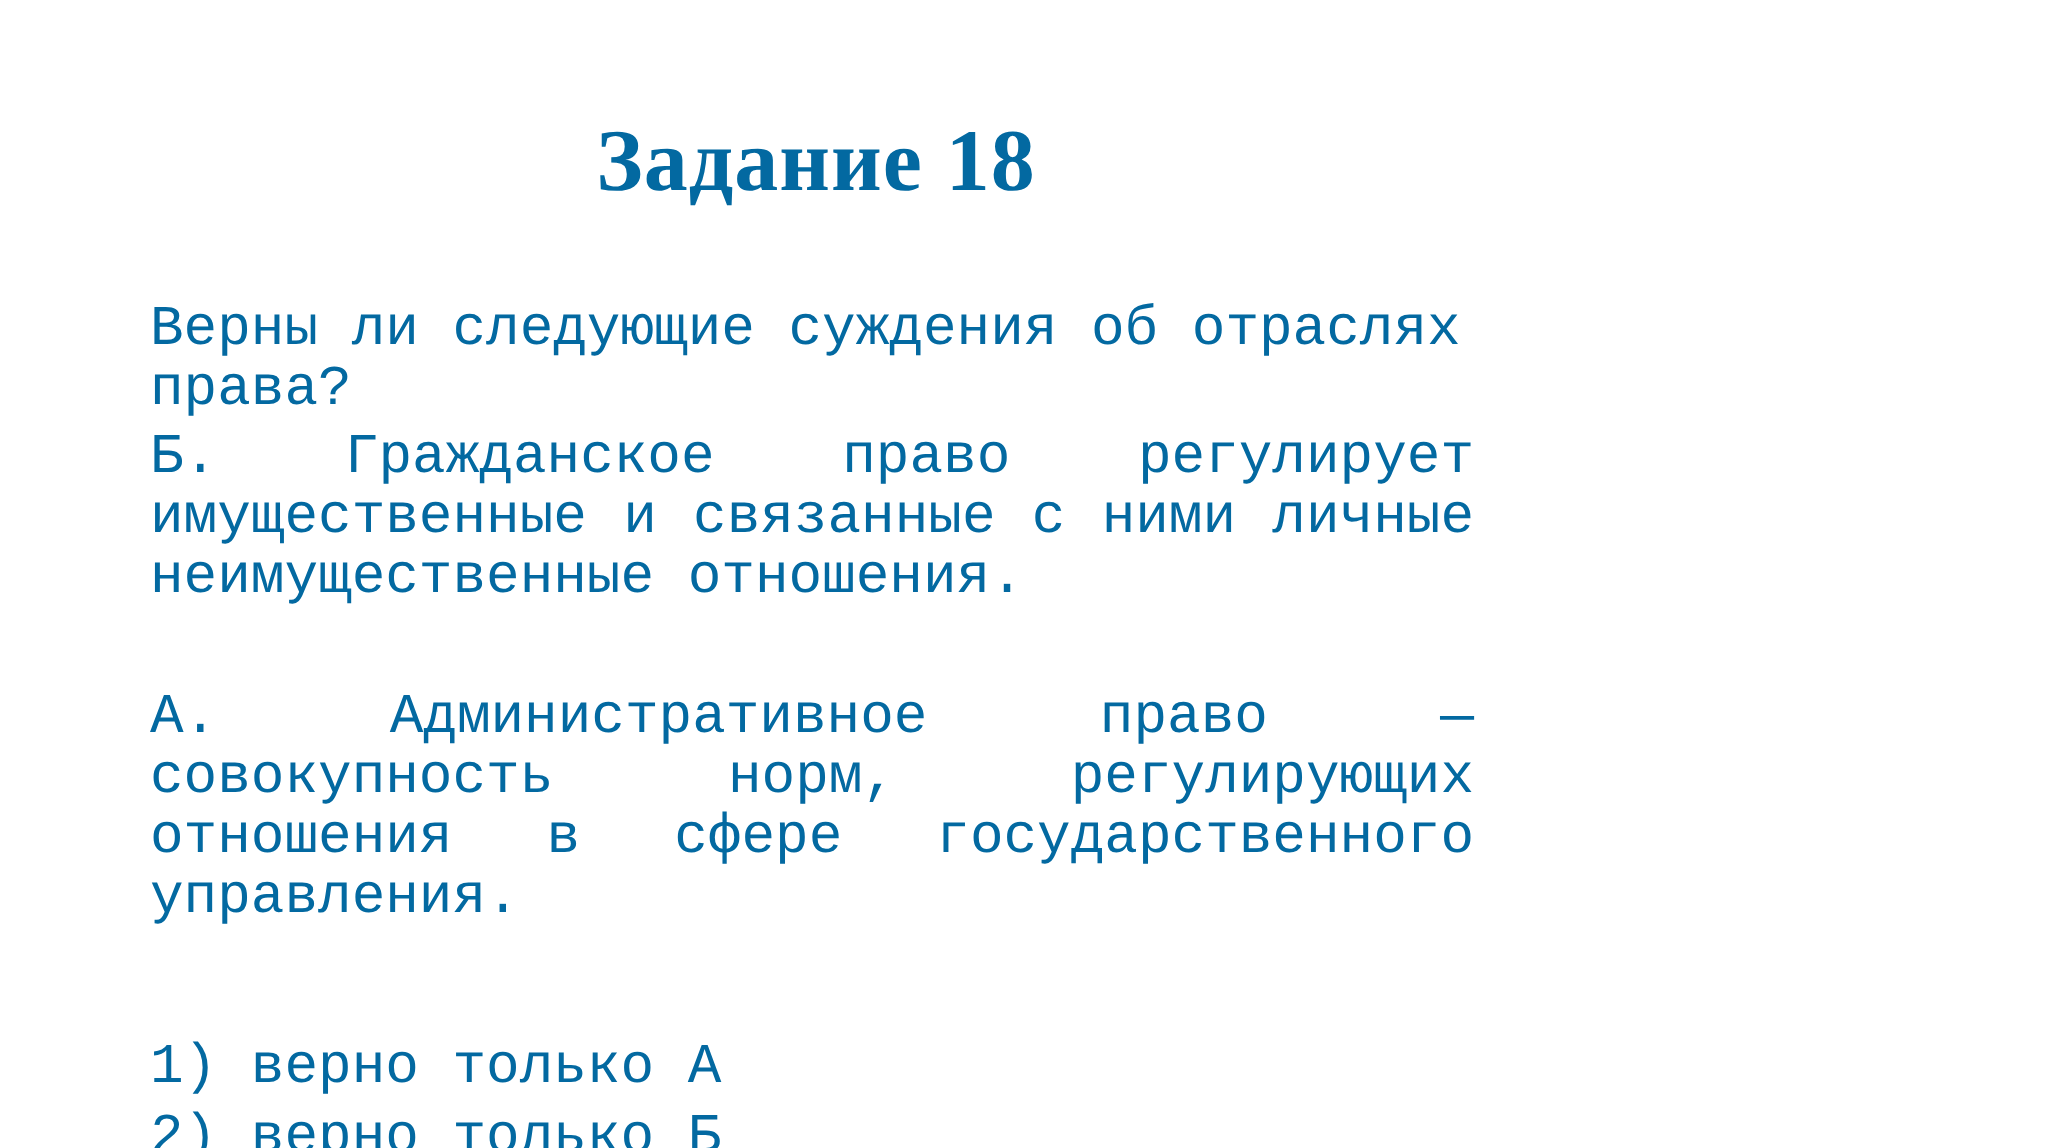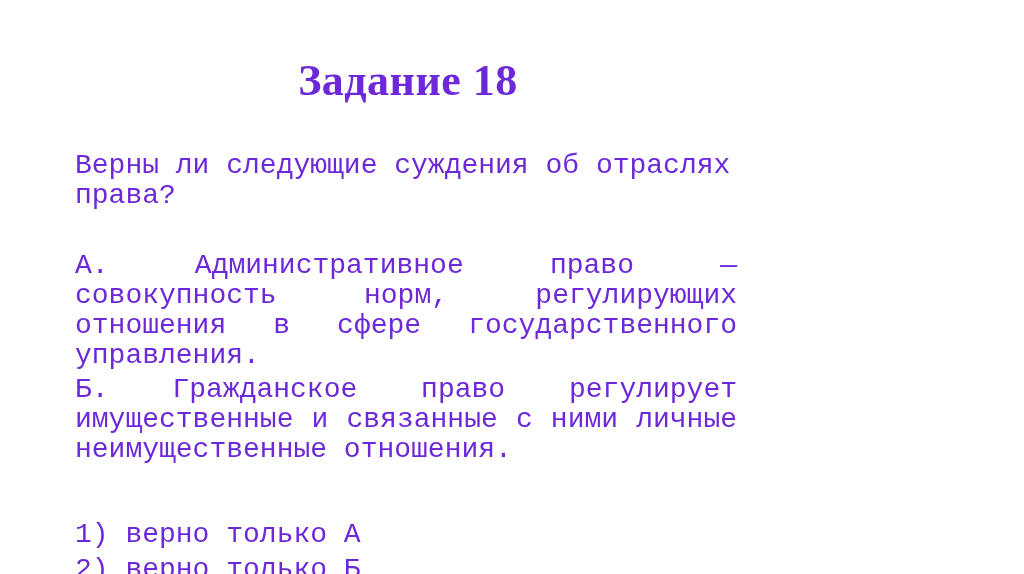--- a/index.html
+++ b/index.html
@@ -7,21 +7,21 @@
     padding: 0;
     background: #ffffff;
   }
   .slide {
     position: relative;
     width: 816px;
     height: 574px;
     background: #ffffff;
     overflow: hidden;
     font-family: "Liberation Serif", "DejaVu Serif", serif;
-    color: #6d28d9;
+    color: #0369a1;
     box-sizing: border-box;
     padding-top: 57px;
   }
   .title {
     margin: 0;
     font-size: 44px;
     line-height: 48px;
     font-weight: bold;
     text-align: center;
     letter-spacing: 0.5px;
@@ -59,22 +59,22 @@
 </style>
 </head>
 <body>
 
 <div class="slide">
   <h1 class="title">Задание 18</h1>
 
   <div class="content">
     <p class="question">Верны ли следующие суждения об отраслях права?</p>
 
+    <p class="statement statement-b">Б. Гражданское право регулирует имущественные и связанные с ними личные неимущественные отношения.</p>
+
     <p class="statement statement-a">А. Административное право — совокупность норм, регулирующих отношения в сфере государственного управления.</p>
-
-    <p class="statement statement-b">Б. Гражданское право регулирует имущественные и связанные с ними личные неимущественные отношения.</p>
 
     <div class="options">
       <p class="option">1) верно только А</p>
       <p class="option">2) верно только Б</p>
     </div>
   </div>
 </div>
 
 </body></html>

